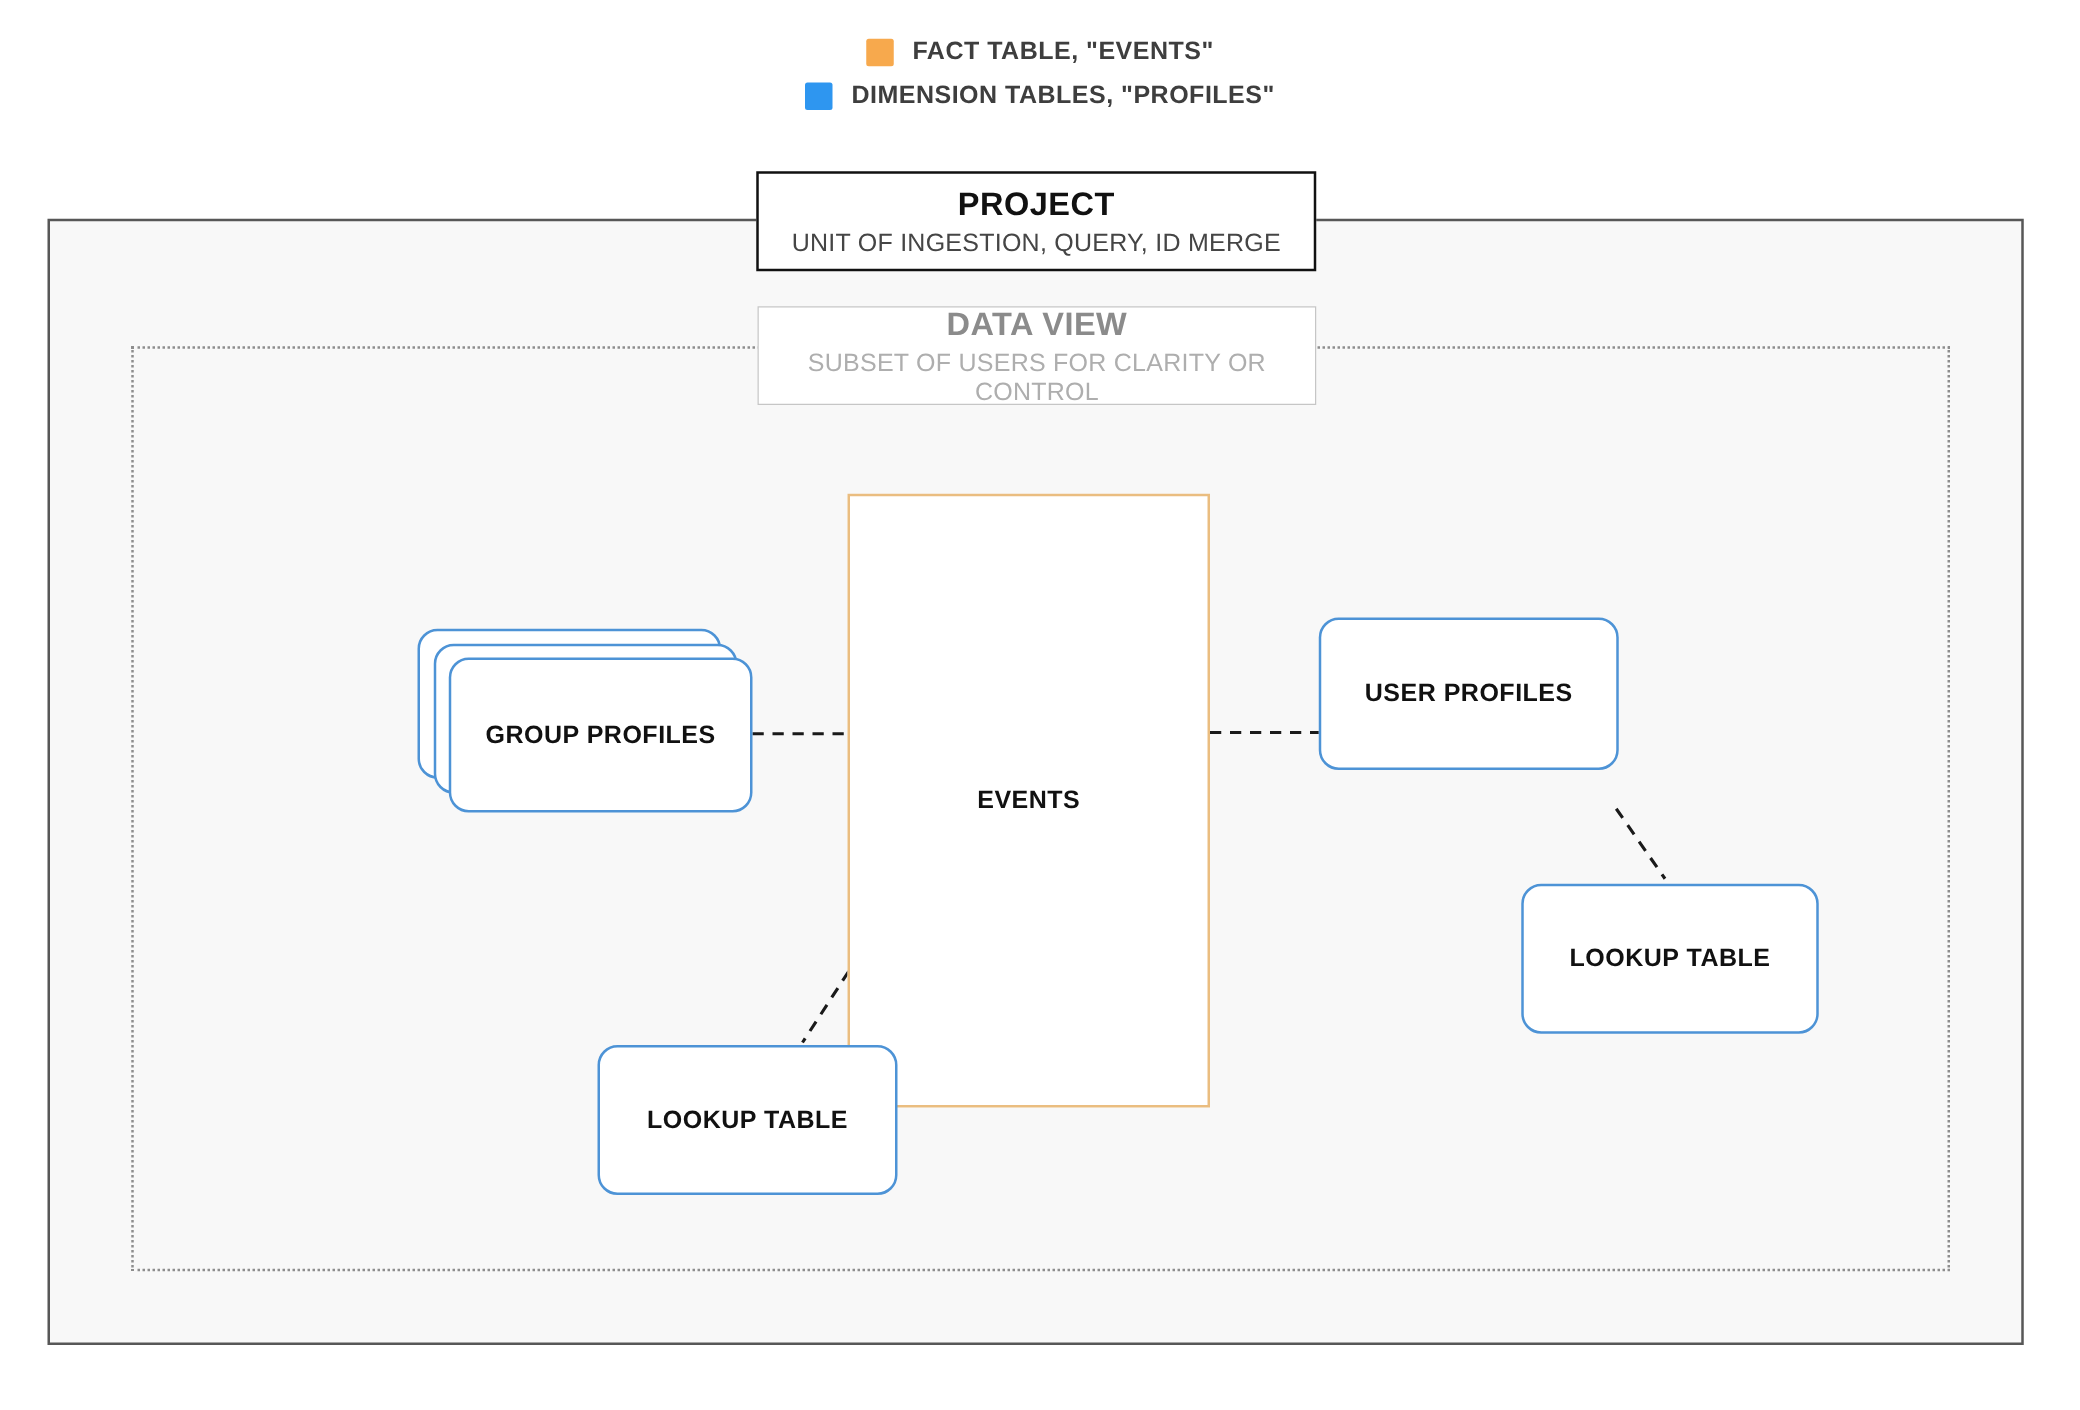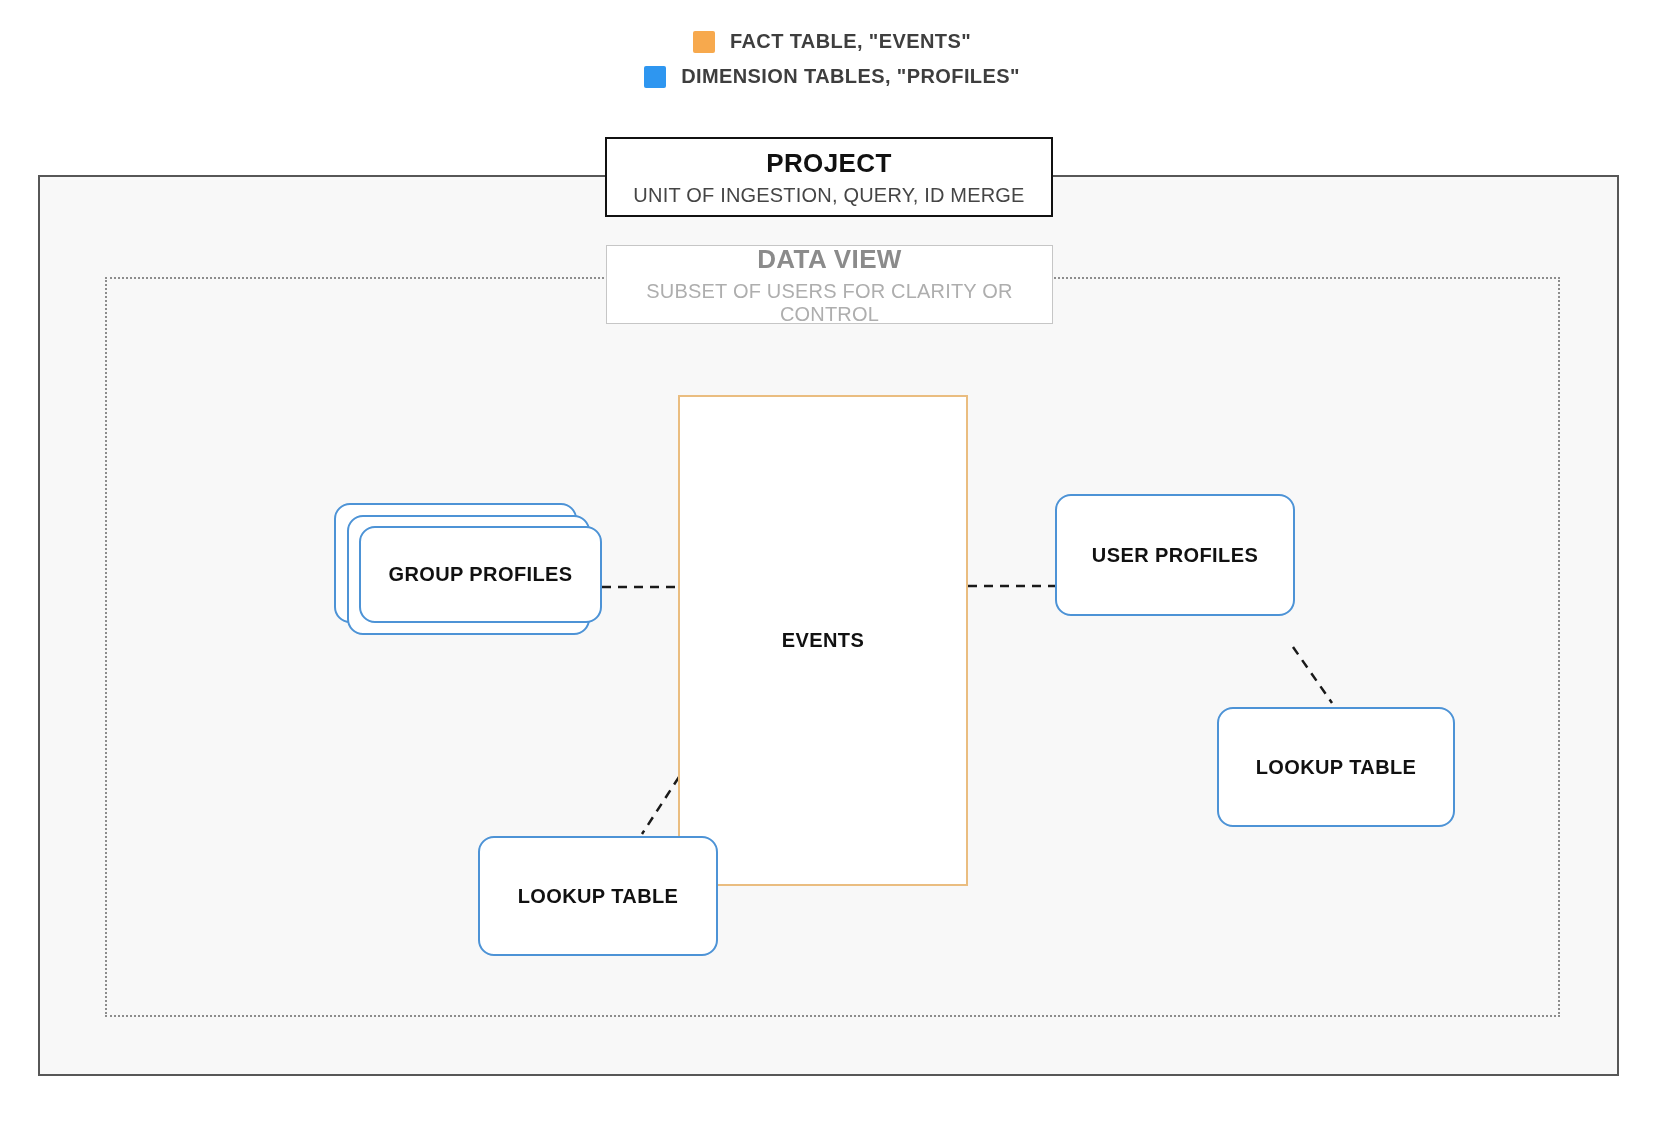--- a/index.html
+++ b/index.html
@@ -137,21 +137,21 @@
   .group-stack {
     position: absolute;
     left: 334px; top: 503px;
     width: 268px; height: 143px;
     z-index: 2;
   }
   .group-stack .card-back  { position: absolute; left: 0px;  top: 0px;  width: 243px; height: 120px; }
   .group-stack .card-mid   { position: absolute; left: 13px; top: 12px; width: 243px; height: 120px; }
   .group-stack .card-front {
     position: absolute; left: 25px; top: 23px;
-    width: 243px; height: 97px;
+    width: 243px; height: 124px;
     display: flex; align-items: center; justify-content: center;
   }
   .user-node {
     position: absolute;
     left: 1055px; top: 494px;
     width: 240px; height: 122px;
     display: flex; align-items: center; justify-content: center;
     z-index: 2;
   }
   .lookup-left-node {

